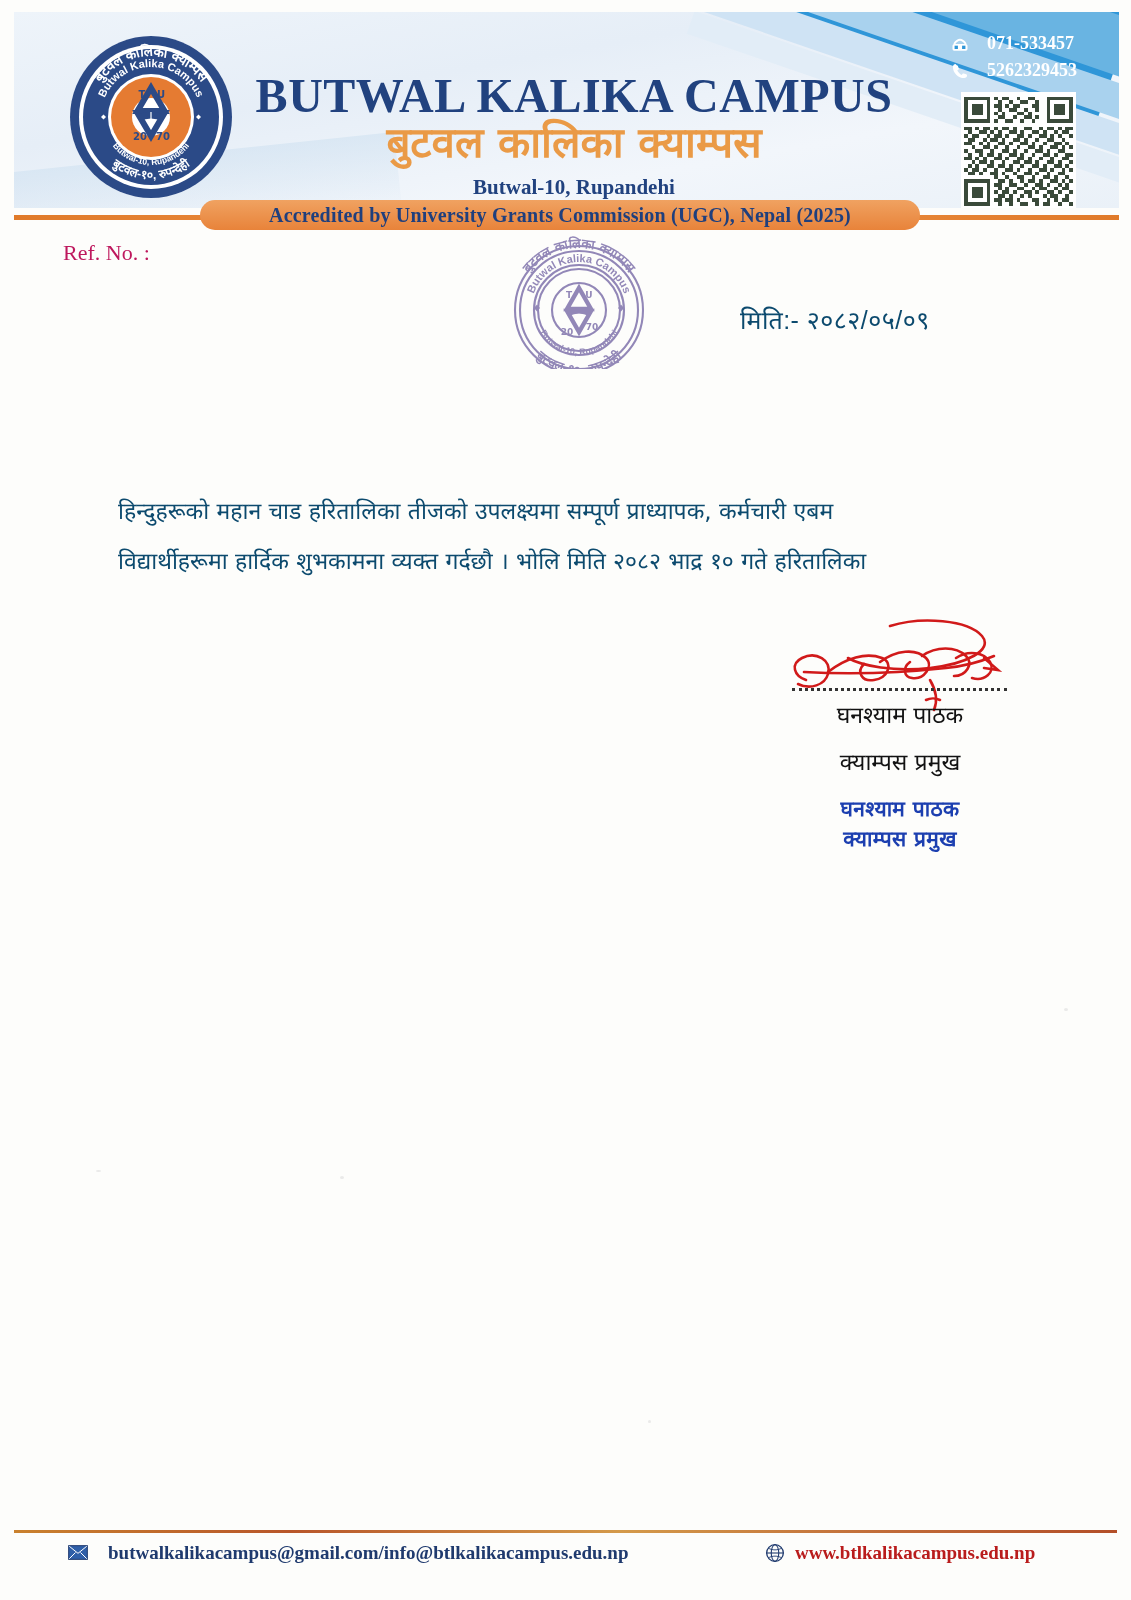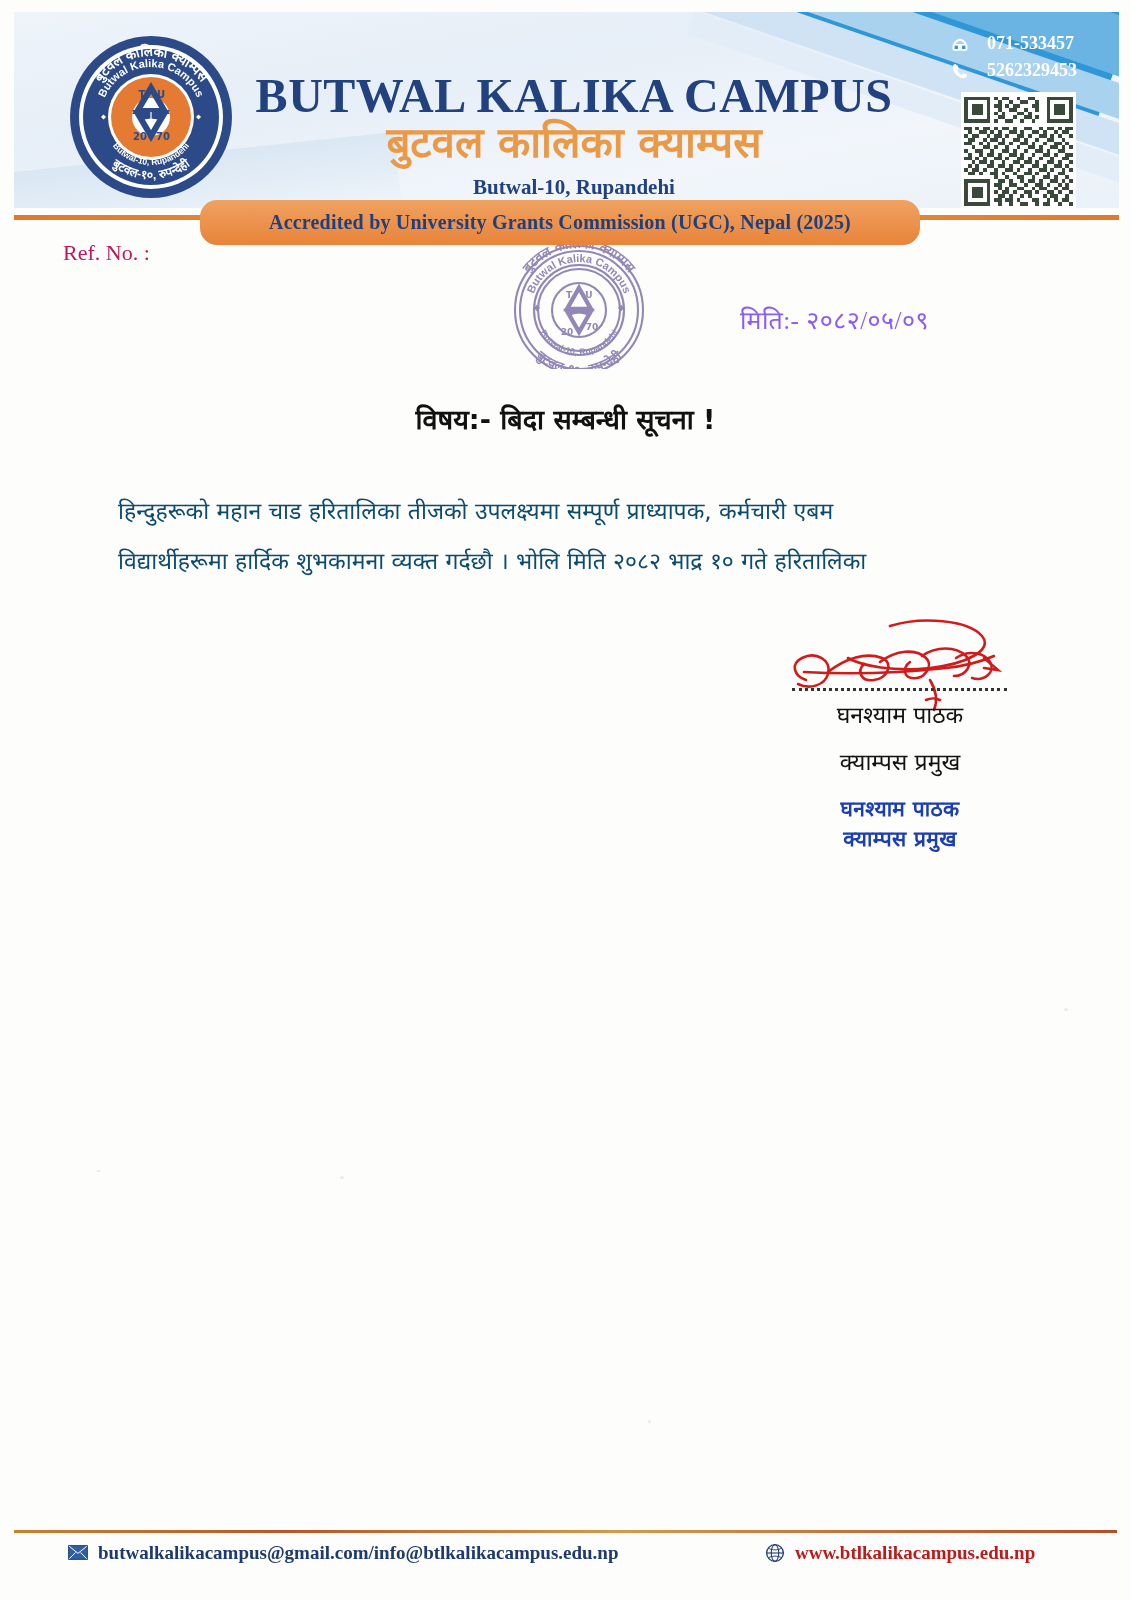--- a/index.html
+++ b/index.html
@@ -204,21 +204,21 @@
     top: 215px;
     width: 1105px;
     height: 5px;
     background: linear-gradient(90deg,#e07a2a,#ef9447 50%,#e07a2a);
   }
   .accredit-pill {
     position: absolute;
     left: 200px;
     top: 200px;
     width: 720px;
-    height: 45px;
+    height: 30px;
     border-radius: 17px;
     background: linear-gradient(180deg,#f0a261,#e8833a);
     color: #1f3f7d;
     font-family: "Liberation Serif", serif;
     font-weight: bold;
     font-size: 20px;
     display: flex;
     align-items: center;
     justify-content: center;
     letter-spacing: 0.2px;
@@ -229,23 +229,23 @@
   .ref-no {
     position: absolute;
     left: 63px; top: 240px;
     font-family: "Liberation Serif", serif;
     font-size: 22px;
     color: #be185d;
   }
   .date-line {
     position: absolute;
     left: 740px; top: 302px;
-    font-family: Liberation Serif, serif;
+    font-family: Liberation Sans, sans-serif;
     font-size: 25px;
-    color: #8b5cf6;
+    color: #0c4a6e;
     letter-spacing: 0.5px;
   }
 
   
   .stamp {
     position: absolute;
     left: 497px;
     top: 236px;
     width: 164px;
     height: 133px;
@@ -342,21 +342,21 @@
     position: absolute;
     left: 14px;
     top: 1530px;
     width: 1103px;
     height: 3px;
     background: linear-gradient(90deg,#c9812e,#b8562a 25%,#d49a4a 55%,#c06a38 80%,#b34f28);
   }
   .footer-left {
     position: absolute;
     left: 68px; top: 1542px;
-    display: flex; align-items: center; gap: 10px;
+    display: flex; align-items: center; gap: 20px;
     font-family: "Liberation Serif", serif;
     font-weight: bold;
     font-size: 19px;
     color: #1f3a6e;
   }
   .footer-right {
     position: absolute;
     left: 765px; top: 1542px;
     display: flex; align-items: center; gap: 10px;
     font-family: "Liberation Serif", serif;
@@ -738,21 +738,20 @@
       <path d="M72,74 Q82,69 92,74 L92,80 Q82,75 72,80 Z" fill="#6a5b9e"></path>
       <text x="72" y="62" font-size="9" font-family="DejaVu Sans" font-weight="bold" fill="#6a5b9e" text-anchor="middle">T</text>
       <text x="92" y="62" font-size="9" font-family="DejaVu Sans" font-weight="bold" fill="#6a5b9e" text-anchor="middle">U</text>
       <text x="70" y="99" font-size="9" font-family="DejaVu Sans" font-weight="bold" fill="#6a5b9e" text-anchor="middle">20</text>
       <text x="95" y="94" font-size="9" font-family="DejaVu Sans" font-weight="bold" fill="#6a5b9e" text-anchor="middle">70</text>
       <polygon points="37,72 40,68.5 43,72 40,75.5" fill="#6a5b9e"></polygon>
       <polygon points="121,72 124,68.5 127,72 124,75.5" fill="#6a5b9e"></polygon>
     </svg>
   </div>
 
-  <div class="subject">विषय:- बिदा सम्बन्धी सूचना !</div>
 
   <div class="body-text">
     <span class="ln just">
         <span>हिन्दुहरूको महान चाड हरितालिका तीजको उपलक्ष्यमा सम्पूर्ण प्राध्यापक, कर्मचारी एबम</span>
       </span>
     <span class="ln just">
         <span>विद्यार्थीहरूमा हार्दिक शुभकामना व्यक्त गर्दछौ । भोलि मिति २०८२ भाद्र १० गते हरितालिका</span>
       </span>
   </div>
 

